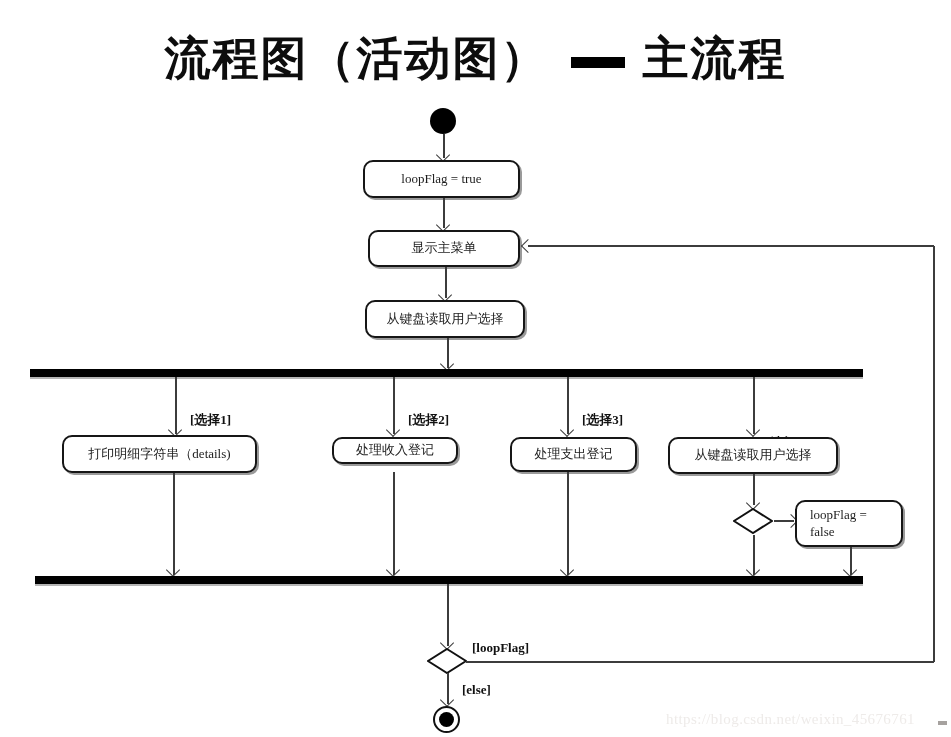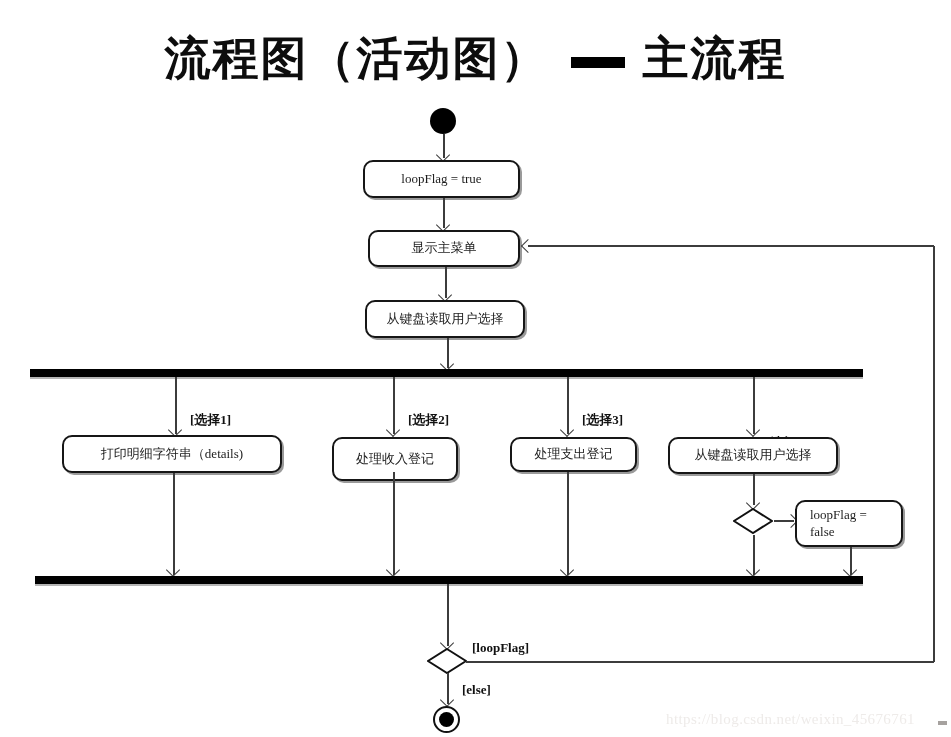--- a/index.html
+++ b/index.html
@@ -92,24 +92,24 @@
   <span class="ch ch-d" style="left:170px;top:425px;"></span>
   <span class="ch ch-d" style="left:388px;top:425px;"></span>
   <span class="ch ch-d" style="left:562px;top:425px;"></span>
   <span class="ch ch-d" style="left:748px;top:425px;"></span>
 
   <span class="guard" style="left:190px;top:411px;">[选择1]</span>
   <span class="guard" style="left:408px;top:411px;">[选择2]</span>
   <span class="guard" style="left:582px;top:411px;">[选择3]</span>
   <span class="guard" style="left:766px;top:434px;">[选择4]</span>
 
-  <div class="action" style="left:62px;top:435px;width:220px;height:38px;text-align:right;">
+  <div class="action" style="left:62px;top:435px;width:195px;height:38px;text-align:right;">
     <span>打印明细字符串（details)</span>
   </div>
-  <div class="action" style="left:332px;top:437px;width:126px;height:44px;">
+  <div class="action" style="left:332px;top:437px;width:126px;height:27px;">
     <span>处理收入登记</span>
   </div>
   <div class="action" style="left:510px;top:437px;width:127px;height:35px;">
     <span>处理支出登记</span>
   </div>
   <div class="action" style="left:668px;top:437px;width:170px;height:37px;">
     <span>从键盘读取用户选择</span>
   </div>
 
   <div class="vl" style="left:173px;top:473px;height:102px;"></div>

